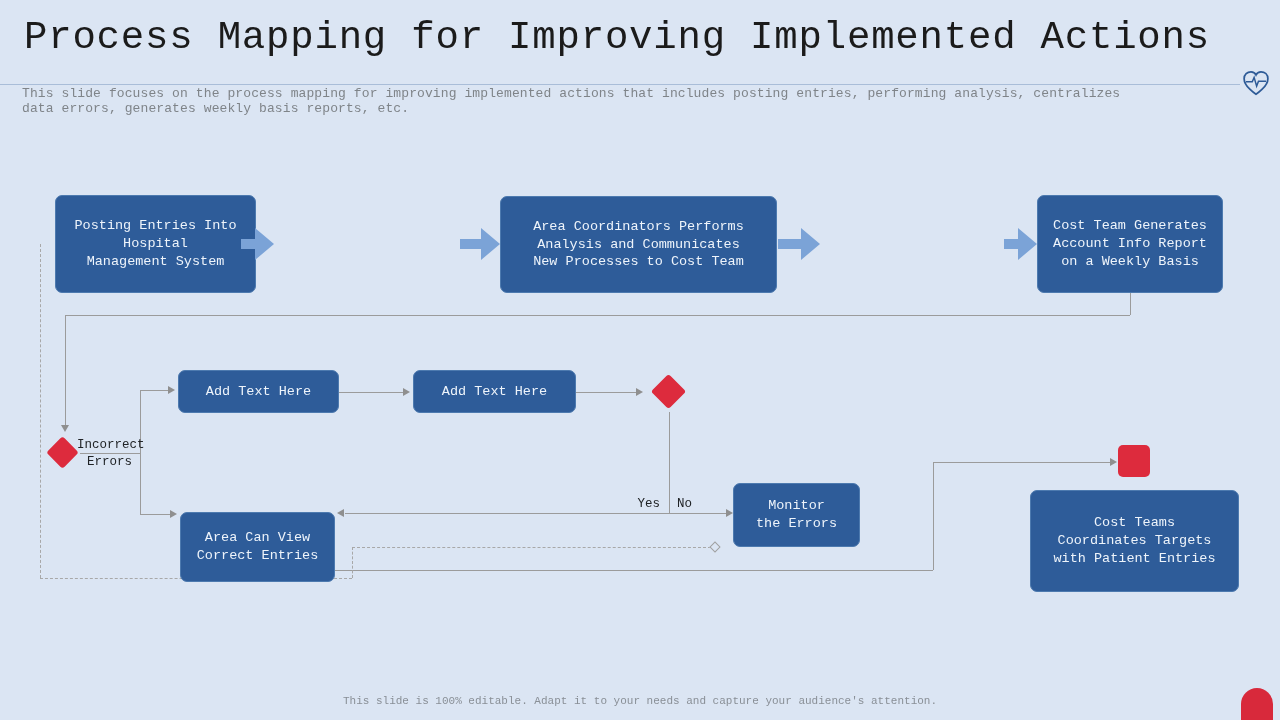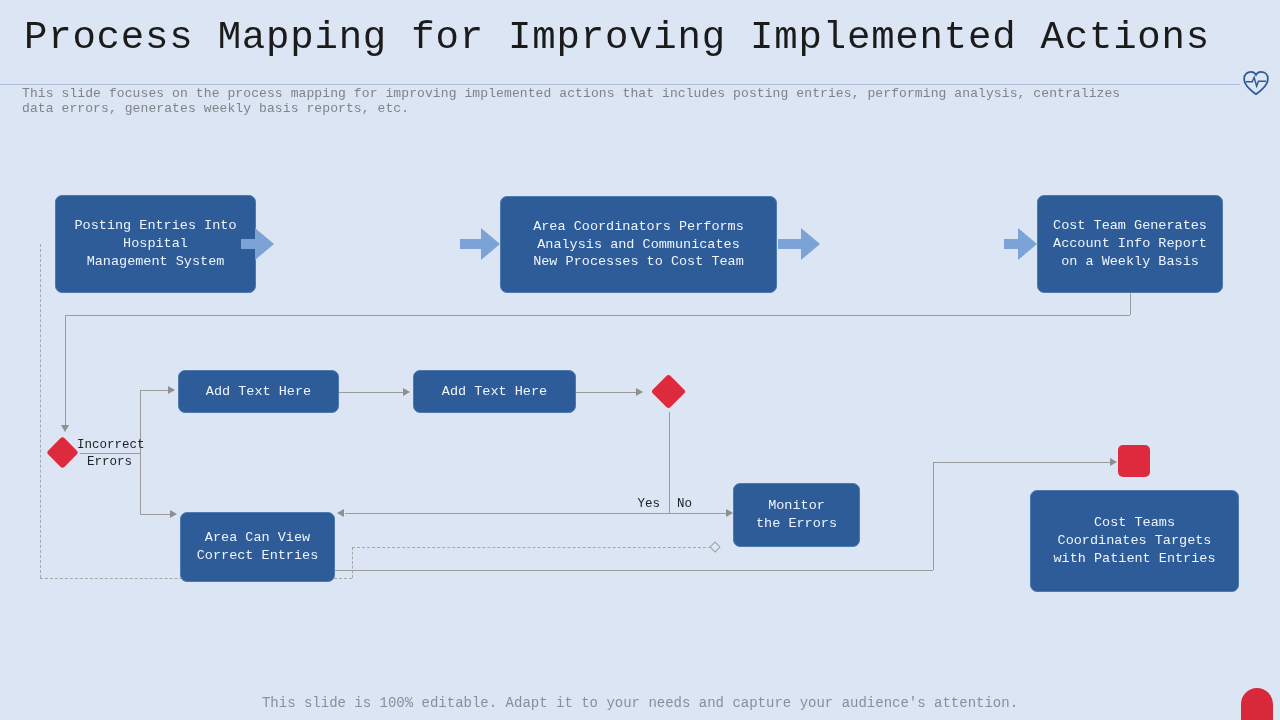--- a/index.html
+++ b/index.html
@@ -49,21 +49,21 @@
     border-radius:3px;
   }
   .opendiamond {
     position:absolute; width:6px; height:6px; background:#dbe5f3;
     border:1px solid #a0a0a0; transform:rotate(45deg);
   }
   .redsq { position:absolute; background:#dd2b3d; border-radius:5px; }
   .flowlabel { position:absolute; font-size:12.5px; color:#202326; }
   .footer {
     position:absolute; left:0; top:695px; width:1280px;
-    text-align:center; font-size:14px; color:#898f96;
+    text-align:center; font-size:11px; color:#898f96;
   }
   .cornerpill {
     position:absolute; left:1241px; top:688px; width:32px; height:40px;
     background:#d8293b; border-radius:16px 16px 0 0;
   }
 </style>
 </head>
 <body>
 
 <div class="slide">

